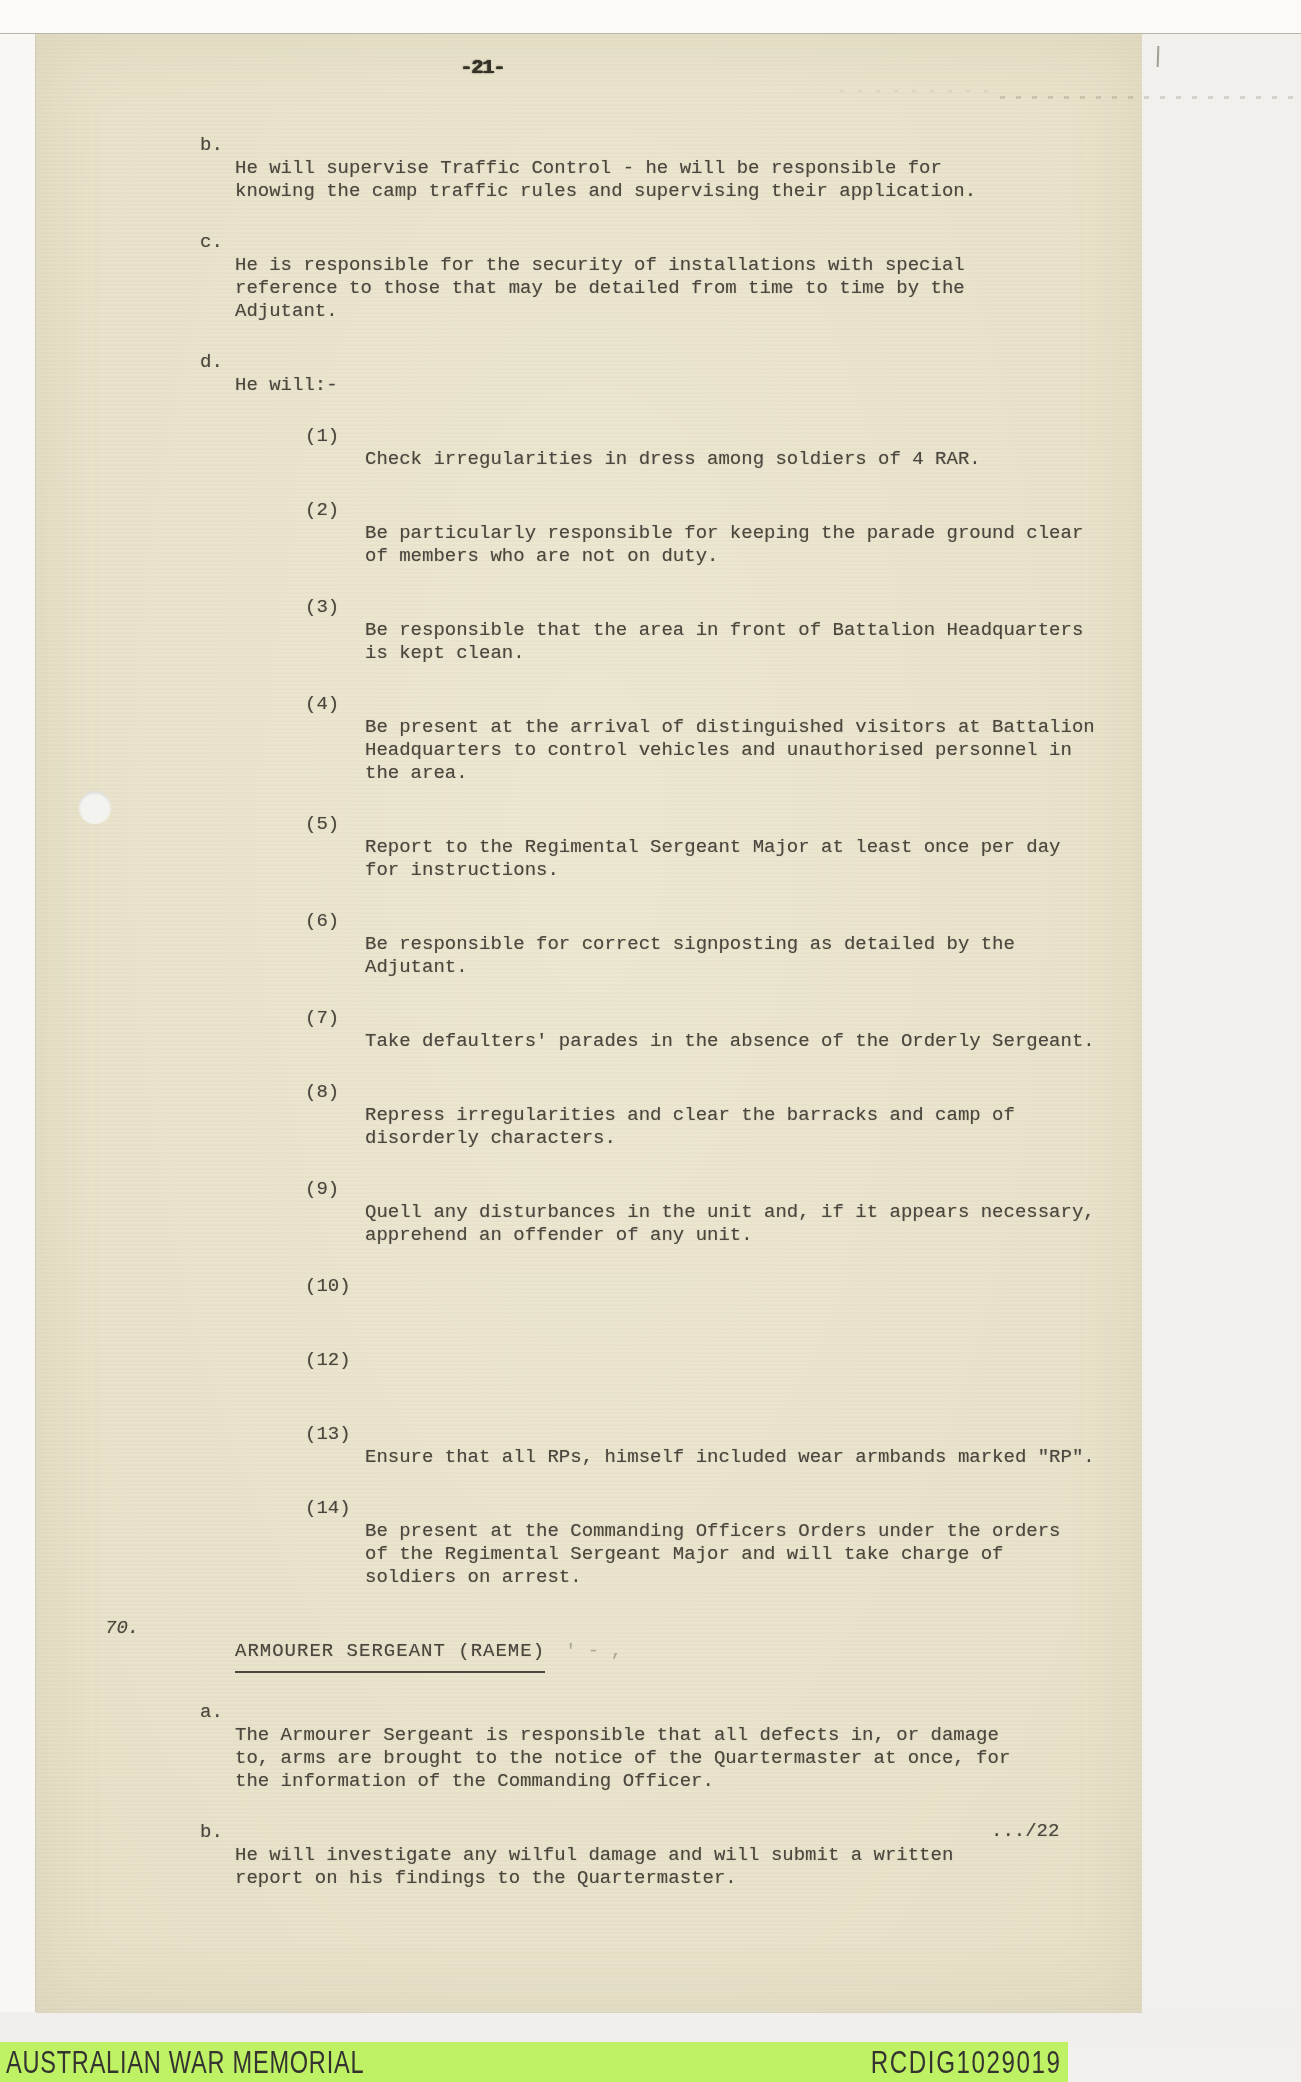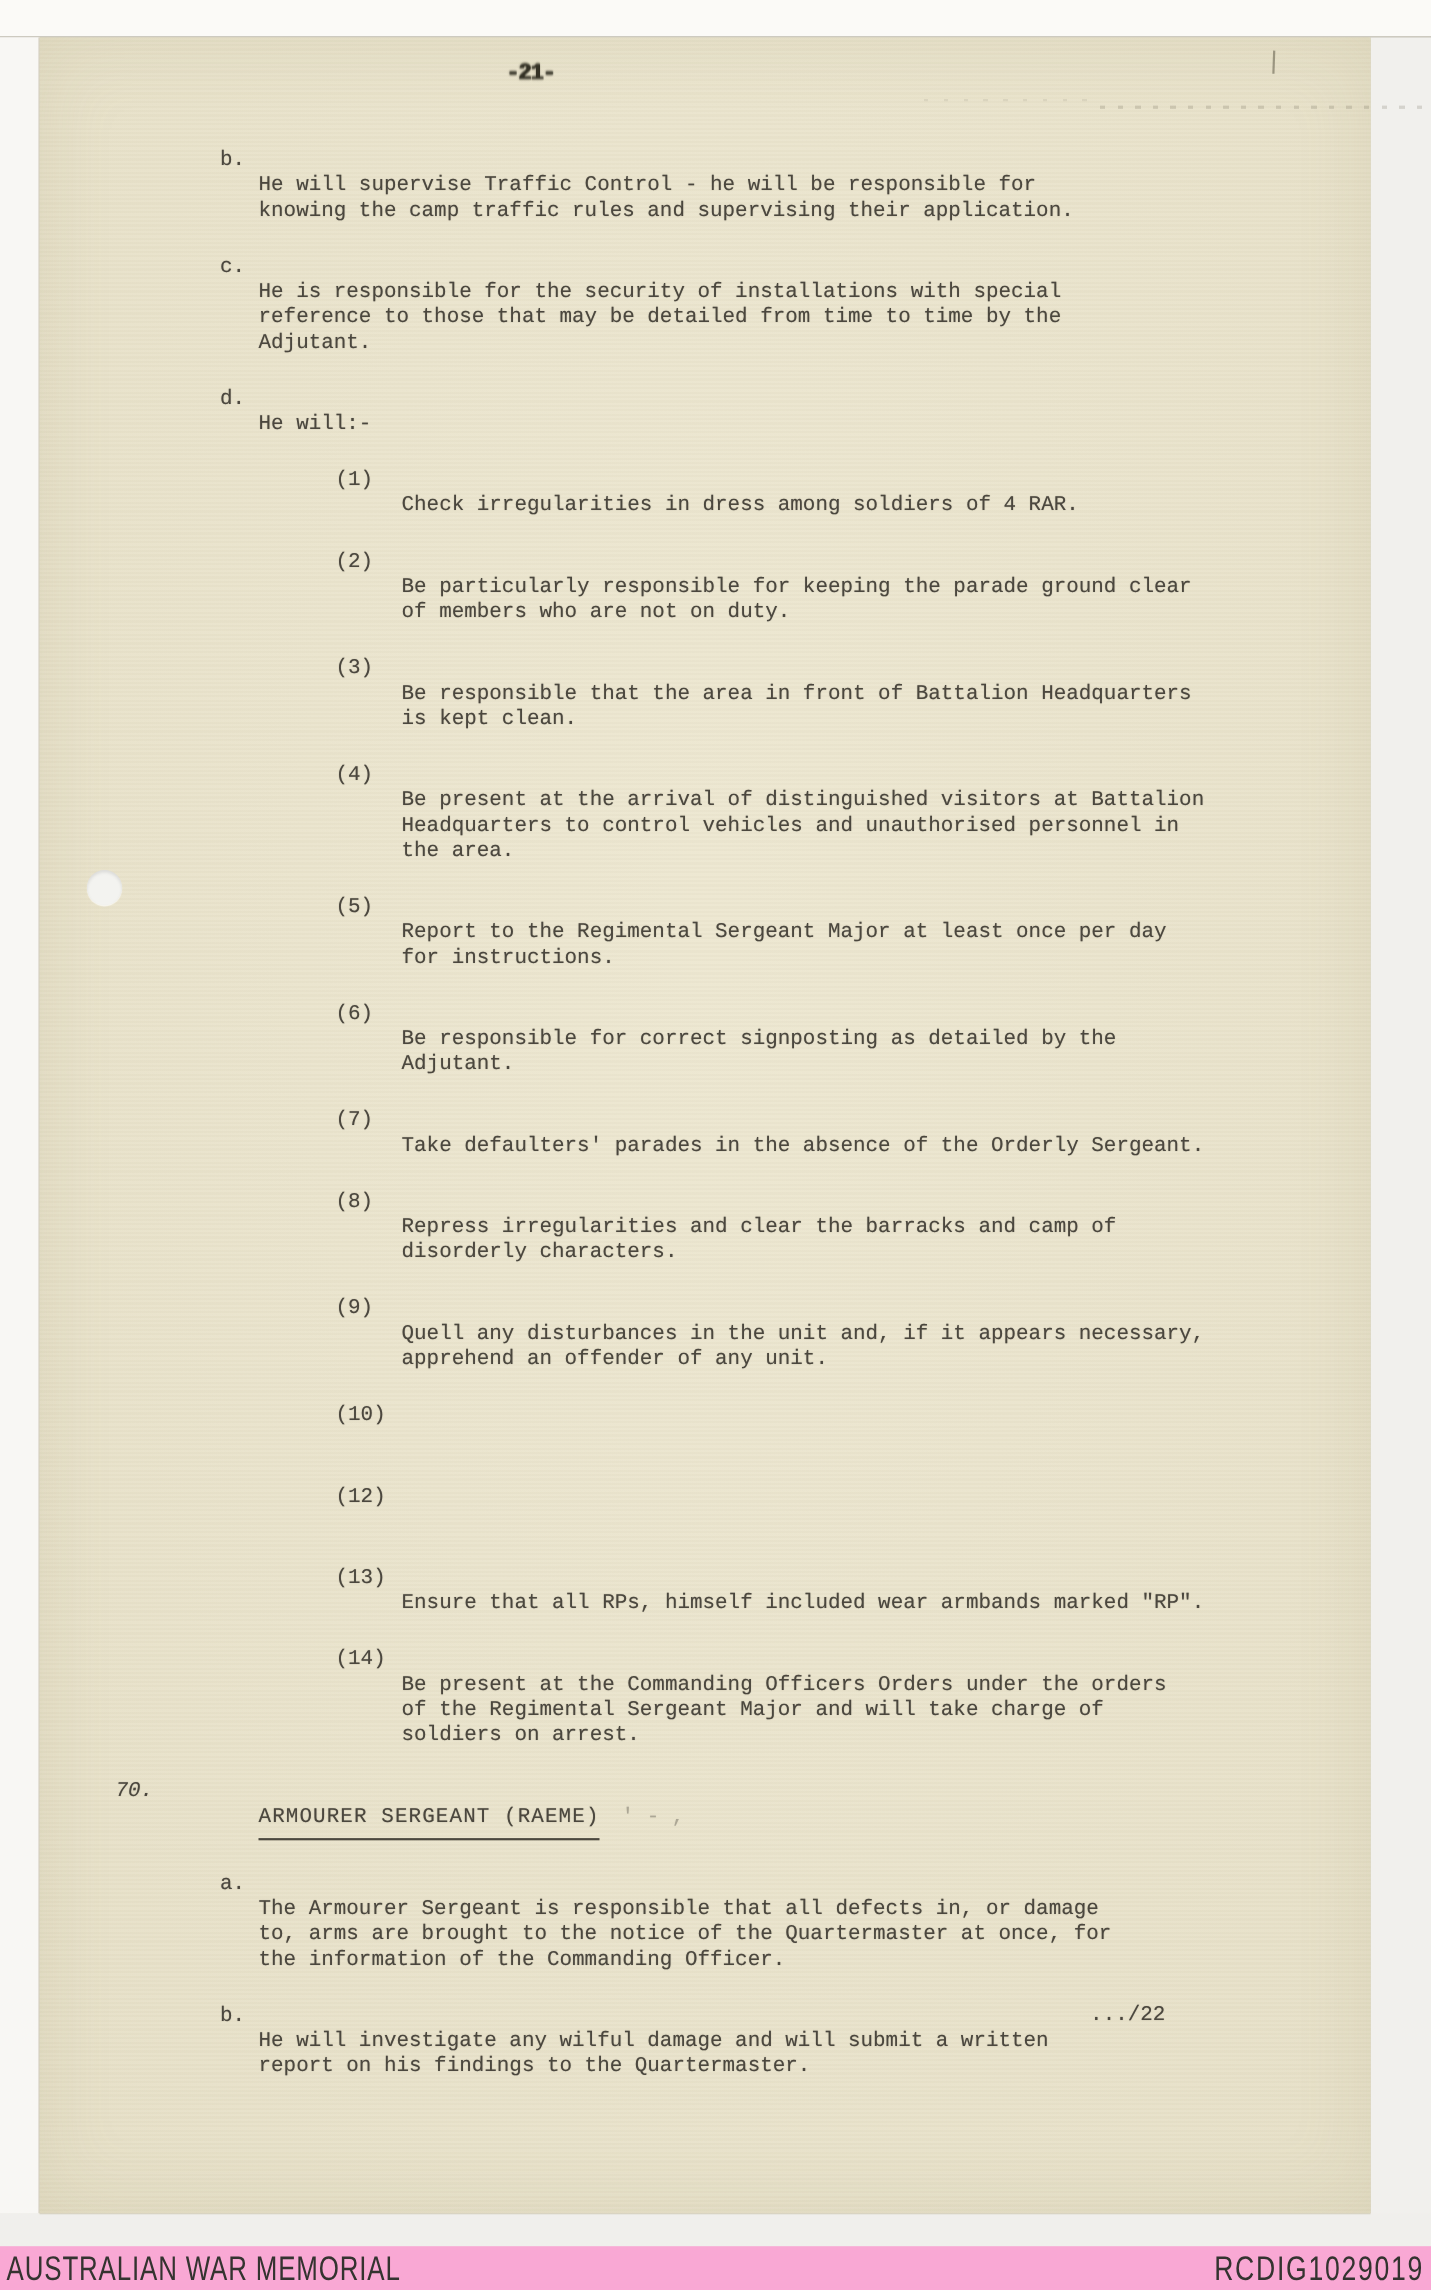--- a/index.html
+++ b/index.html
@@ -7,21 +7,21 @@
     width:1301px;height:2082px;position:relative;overflow:hidden;
     background:#f1f0ed;
     font-family:"Liberation Mono","DejaVu Sans Mono",monospace;
   }
   
   .scan-top{position:absolute;left:0;top:0;width:1301px;height:33px;
     background:#fbfaf7;border-bottom:1px solid #b9b5a8;}
   .scan-left{position:absolute;left:0;top:34px;width:36px;height:1978px;background:#f8f7f4;}
   .scan-bottom{position:absolute;left:0;top:2012px;width:1301px;height:30px;background:#f0efec;}
   
-  .paper{position:absolute;left:36px;top:34px;width:1210px;height:1978px;
+  .paper{position:absolute;left:36px;top:34px;width:1106px;height:1978px;
     background:#ece6cf;
     background-image:
       repeating-linear-gradient(0deg, rgba(255,255,255,0.03) 0 2px, rgba(95,85,55,0.02) 2px 4px),
       radial-gradient(ellipse at 50% 40%, rgba(255,255,255,0.05), rgba(150,138,95,0.07));
     box-shadow:inset 0 0 70px rgba(150,140,100,0.14), -1px 0 0 #cfcaba, 0 1px 0 #d8d3c3;
   }
   .punch-hole{position:absolute;left:79px;top:791px;width:32px;height:32px;border-radius:50%;
     background:#f3f3f0;box-shadow:inset 0 2px 3px rgba(0,0,0,0.10), 0 1px 1px rgba(255,255,255,0.7);}
   
   .typed{color:#4b473e;text-shadow:0 0 1px rgba(75,71,62,0.45);}
@@ -42,21 +42,21 @@
     color:#262419;letter-spacing:-1px;filter:blur(0.7px);opacity:.92;
     text-shadow:1px 0 0 #262419, 0 0 2px rgba(38,36,25,.7);transform:scaleY(1.05);}
   
   .artifact-tick{position:absolute;left:1157px;top:46px;width:2px;height:21px;
     background:rgba(82,77,60,0.5);transform:rotate(2deg);}
   .artifact-smear-right{position:absolute;left:1000px;top:96px;width:300px;height:3px;opacity:.45;
     background:repeating-linear-gradient(90deg, rgba(100,95,78,0.45) 0 5px, transparent 5px 16px);}
   .artifact-smear-mid{position:absolute;left:840px;top:90px;width:150px;height:2px;opacity:.22;
     background:repeating-linear-gradient(90deg, rgba(100,95,78,0.5) 0 4px, transparent 4px 18px);}
   
-  .footer{position:absolute;left:0;top:2042px;width:1301px;height:40px;background:#f9a8d4;
+  .footer{position:absolute;left:0;top:2042px;width:1068px;height:40px;background:#bef264;
     font-family:"Liberation Sans","DejaVu Sans",sans-serif;color:#343330;}
   .footer .left{position:absolute;left:6px;top:0;line-height:42px;font-size:31px;
     letter-spacing:1px;display:inline-block;transform:scaleX(0.76);transform-origin:left center;}
   .footer .right{position:absolute;right:6px;top:0;line-height:42px;font-size:31px;
     letter-spacing:2px;display:inline-block;transform:scaleX(0.78);transform-origin:right center;}
 </style>
 </head>
 <body>
 
 <div class="scan-top"></div>

